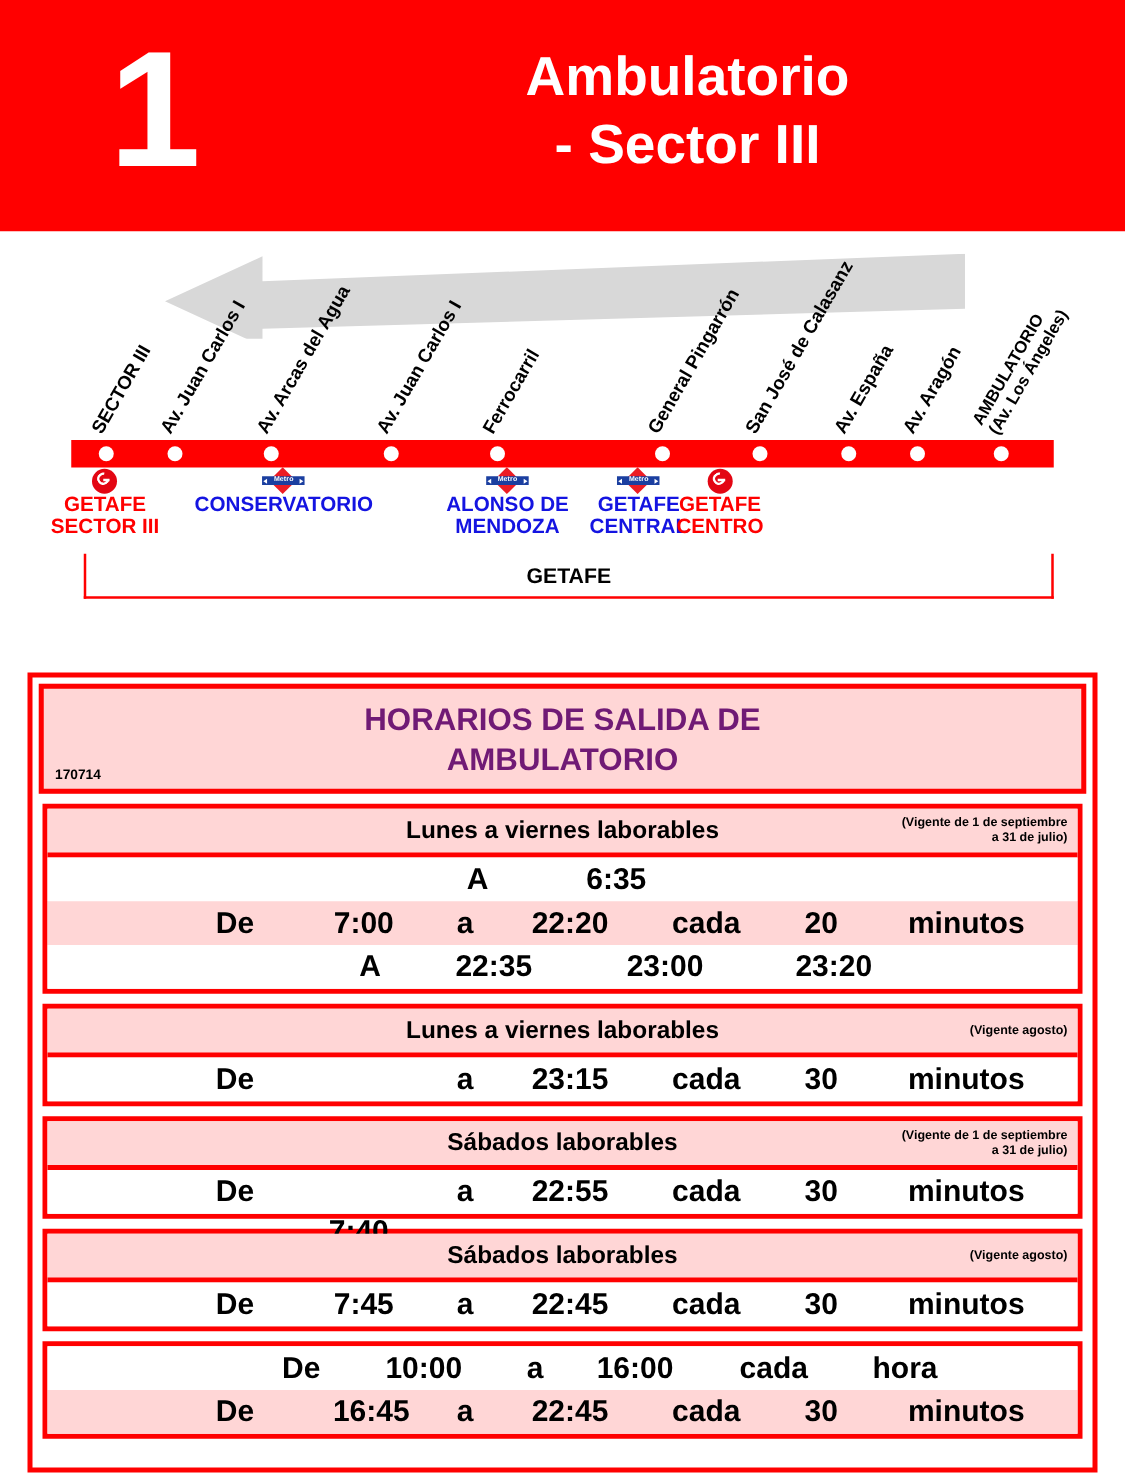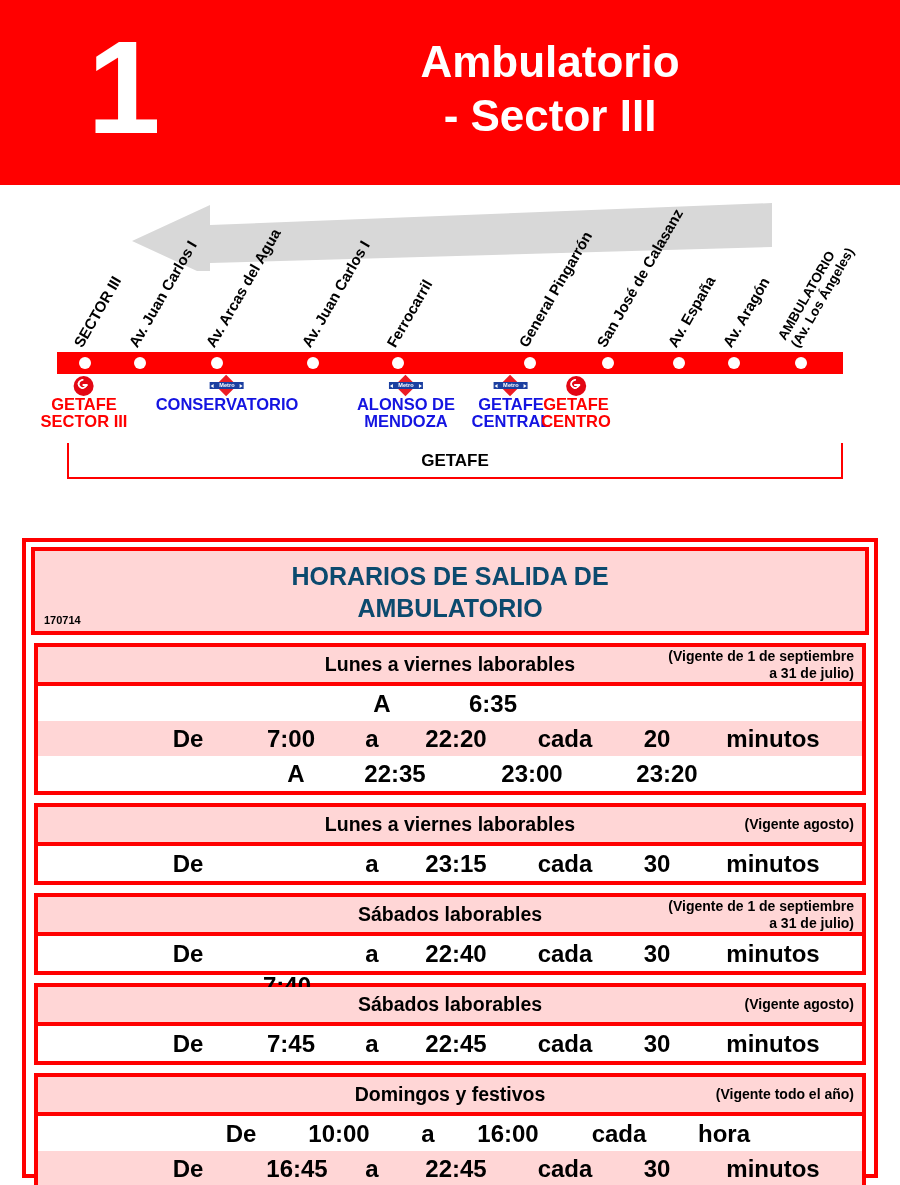--- a/index.html
+++ b/index.html
@@ -235,21 +235,21 @@
     background: #FFD6D6;
     box-sizing: border-box;
   }
   .panel-title {
     position: absolute;
     left: 0; top: 9px;
     width: 100%;
     text-align: center;
     font-size: 25px;
     font-weight: bold;
-    color: #0c4a6e;
+    color: #701a75;
     line-height: 1.28;
   }
   .panel-code {
     position: absolute;
     left: 9px; bottom: 5px;
     font-size: 11px;
     font-weight: bold;
     color: #000000;
   }
 
@@ -277,21 +277,21 @@
     color: #000000;
   }
   .block-head-note {
     position: absolute;
     right: 8px; top: 0;
     height: 35px;
     display: flex;
     flex-direction: column;
     justify-content: center;
     text-align: right;
-    font-size: 14px;
+    font-size: 10px;
     font-weight: bold;
     color: #000000;
     line-height: 1.18;
     white-space: pre-line;
   }
 
   .srow {
     position: relative;
     height: 35px;
     background: #ffffff;
@@ -469,21 +469,21 @@
       </div>
       <div class="block">
         <div class="block-head">
           <div class="block-head-title">Sábados laborables</div>
           <div class="block-head-note"><div>(Vigente de 1 de septiembre</div><div>a 31 de julio)</div></div>
         </div>
         <div class="srow">
           <div class="cell" style="left: 150px;">De</div>
           <div class="cell" style="left: 249px; margin-top: 32px;">7:40</div>
           <div class="cell" style="left: 334px;">a</div>
-          <div class="cell" style="left: 418px;">22:40</div>
+          <div class="cell" style="left: 418px;">22:55</div>
           <div class="cell" style="left: 527px;">cada</div>
           <div class="cell" style="left: 619px;">30</div>
           <div class="cell" style="left: 735px;">minutos</div>
         </div>
       </div>
       <div class="block">
         <div class="block-head">
           <div class="block-head-title">Sábados laborables</div>
           <div class="block-head-note"><div>(Vigente agosto)</div></div>
         </div>
@@ -491,24 +491,20 @@
           <div class="cell" style="left: 150px;">De</div>
           <div class="cell" style="left: 253px;">7:45</div>
           <div class="cell" style="left: 334px;">a</div>
           <div class="cell" style="left: 418px;">22:45</div>
           <div class="cell" style="left: 527px;">cada</div>
           <div class="cell" style="left: 619px;">30</div>
           <div class="cell" style="left: 735px;">minutos</div>
         </div>
       </div>
       <div class="block">
-        <div class="block-head">
-          <div class="block-head-title">Domingos y festivos</div>
-          <div class="block-head-note"><div>(Vigente todo el año)</div></div>
-        </div>
         <div class="srow">
           <div class="cell" style="left: 203px;">De</div>
           <div class="cell" style="left: 301px;">10:00</div>
           <div class="cell" style="left: 390px;">a</div>
           <div class="cell" style="left: 470px;">16:00</div>
           <div class="cell" style="left: 581px;">cada</div>
           <div class="cell" style="left: 686px;">hora</div>
         </div>
         <div class="srow alt">
           <div class="cell" style="left: 150px;">De</div>

